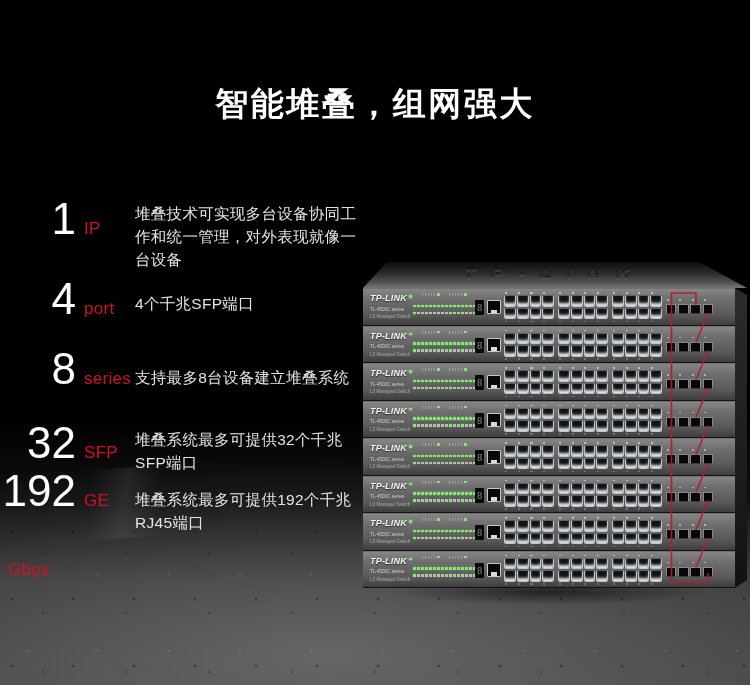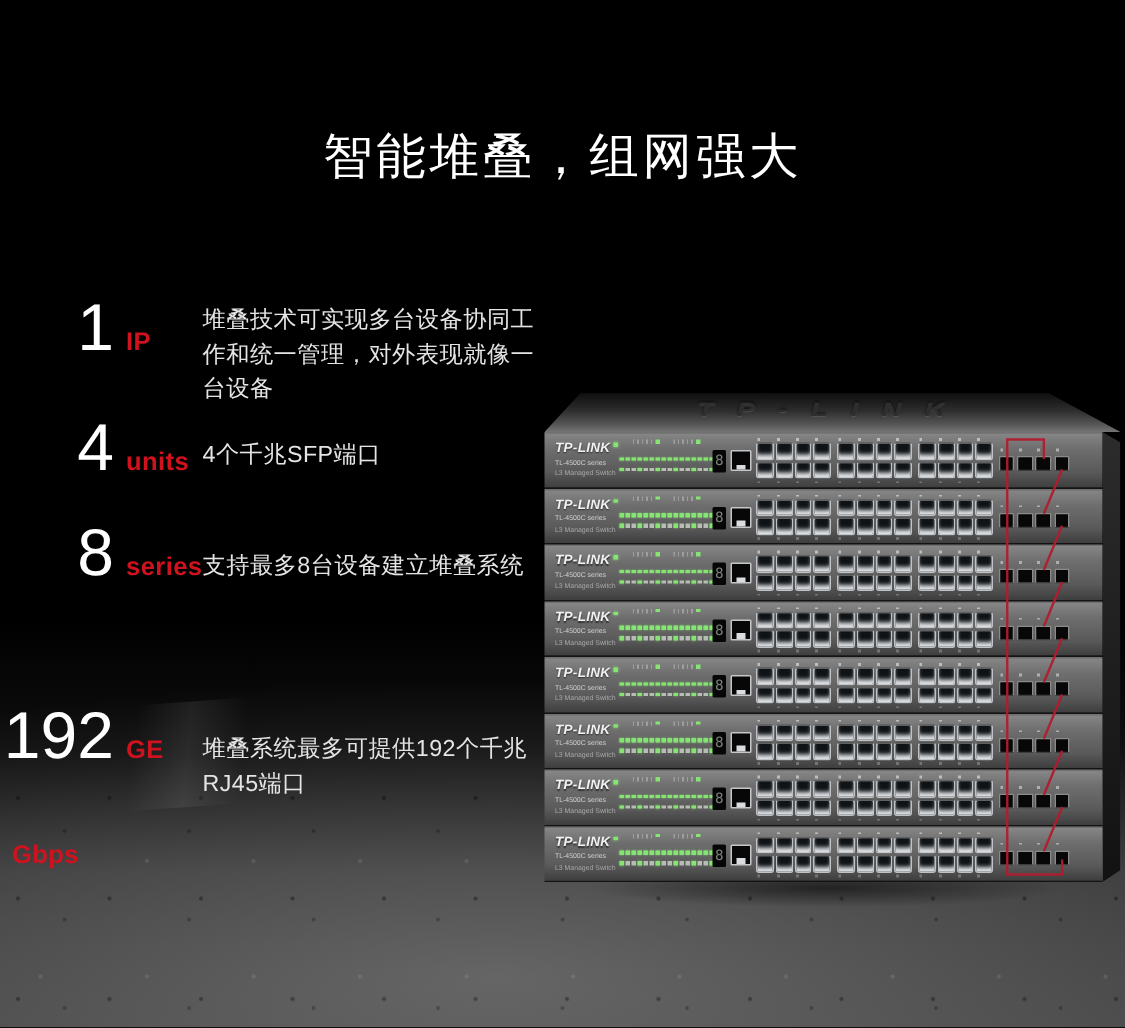--- a/index.html
+++ b/index.html
@@ -26,29 +26,29 @@
       radial-gradient(circle at 27px 51px, rgba(255,255,255,.14) 1px, transparent 1.7px),
       radial-gradient(circle at 61px 17px, rgba(0,0,0,.3) 1px, transparent 1.4px);
     background-size:61px 67px,83px 59px,71px 77px,53px 47px;}
   .ground .vignette{position:absolute;inset:0;
     background:radial-gradient(130% 110% at 50% 55%, rgba(0,0,0,0) 55%, rgba(0,0,0,.55) 100%);}
   .streak{position:absolute;left:-25px;top:468px;width:300px;height:70px;z-index:0;transform:rotate(-4deg);
     background:linear-gradient(100deg, transparent 38%, rgba(170,170,170,.13) 50%, transparent 62%);}
 
   
   .title{position:absolute;top:82px;left:0;width:100%;text-align:center;z-index:3;
-    color:#fff;font-size:33px;font-weight:400;letter-spacing:2.5px;}
+    color:#fff;font-size:33px;font-weight:700;letter-spacing:2.5px;}
 
   
   .specs{position:absolute;left:0;top:0;width:380px;height:685px;z-index:3}
   .spec-row{position:absolute;left:0;width:375px}
   .spec-head{display:flex;align-items:baseline}
   .spec-value{display:inline-block;width:76px;text-align:right;color:#fff;
     font-size:44px;font-weight:300;line-height:46px;letter-spacing:0px;}
-  .spec-unit{margin-left:8px;color:var(--accent-red);font-size:17px;font-weight:700;letter-spacing:.3px}
+  .spec-unit{margin-left:8px;color:var(--accent-red);font-size:17px;font-weight:400;letter-spacing:.3px}
   .spec-desc{position:absolute;left:135px;width:233px;color:#e4e4e4;
     font-size:15.5px;line-height:23px;letter-spacing:.3px;font-weight:300}
   .sr1{top:196px}.sr1 .spec-desc{top:6px}
   .sr2{top:276px}.sr2 .spec-desc{top:16px}
   .sr3{top:346px}.sr3 .spec-desc{top:20px}
   .sr4{top:420px}.sr4 .spec-desc{top:8px}
   .sr5{top:468px}.sr5 .spec-desc{top:20px}
   .sr6{top:560px}.sr6 .spec-desc{top:22px}
 
   
@@ -130,30 +130,37 @@
     <div class="spec-row sr1">
       <div class="spec-head">
         <span class="spec-value">1</span>
         <span class="spec-unit">IP</span>
       </div>
       <div class="spec-desc">堆叠技术可实现多台设备协同工作和统一管理，对外表现就像一台设备</div>
     </div>
     <div class="spec-row sr2">
       <div class="spec-head">
         <span class="spec-value">4</span>
-        <span class="spec-unit">units</span>
+        <span class="spec-unit">port</span>
       </div>
       <div class="spec-desc">4个千兆SFP端口</div>
     </div>
     <div class="spec-row sr3">
       <div class="spec-head">
         <span class="spec-value">8</span>
         <span class="spec-unit">series</span>
       </div>
       <div class="spec-desc">支持最多8台设备建立堆叠系统</div>
+    </div>
+    <div class="spec-row sr4">
+      <div class="spec-head">
+        <span class="spec-value">32</span>
+        <span class="spec-unit">SFP</span>
+      </div>
+      <div class="spec-desc">堆叠系统最多可提供32个千兆SFP端口</div>
     </div>
     <div class="spec-row sr5">
       <div class="spec-head">
         <span class="spec-value">192</span>
         <span class="spec-unit">GE</span>
       </div>
       <div class="spec-desc">堆叠系统最多可提供192个千兆RJ45端口</div>
     </div>
     <div class="spec-row sr6">
       <div class="spec-head">

